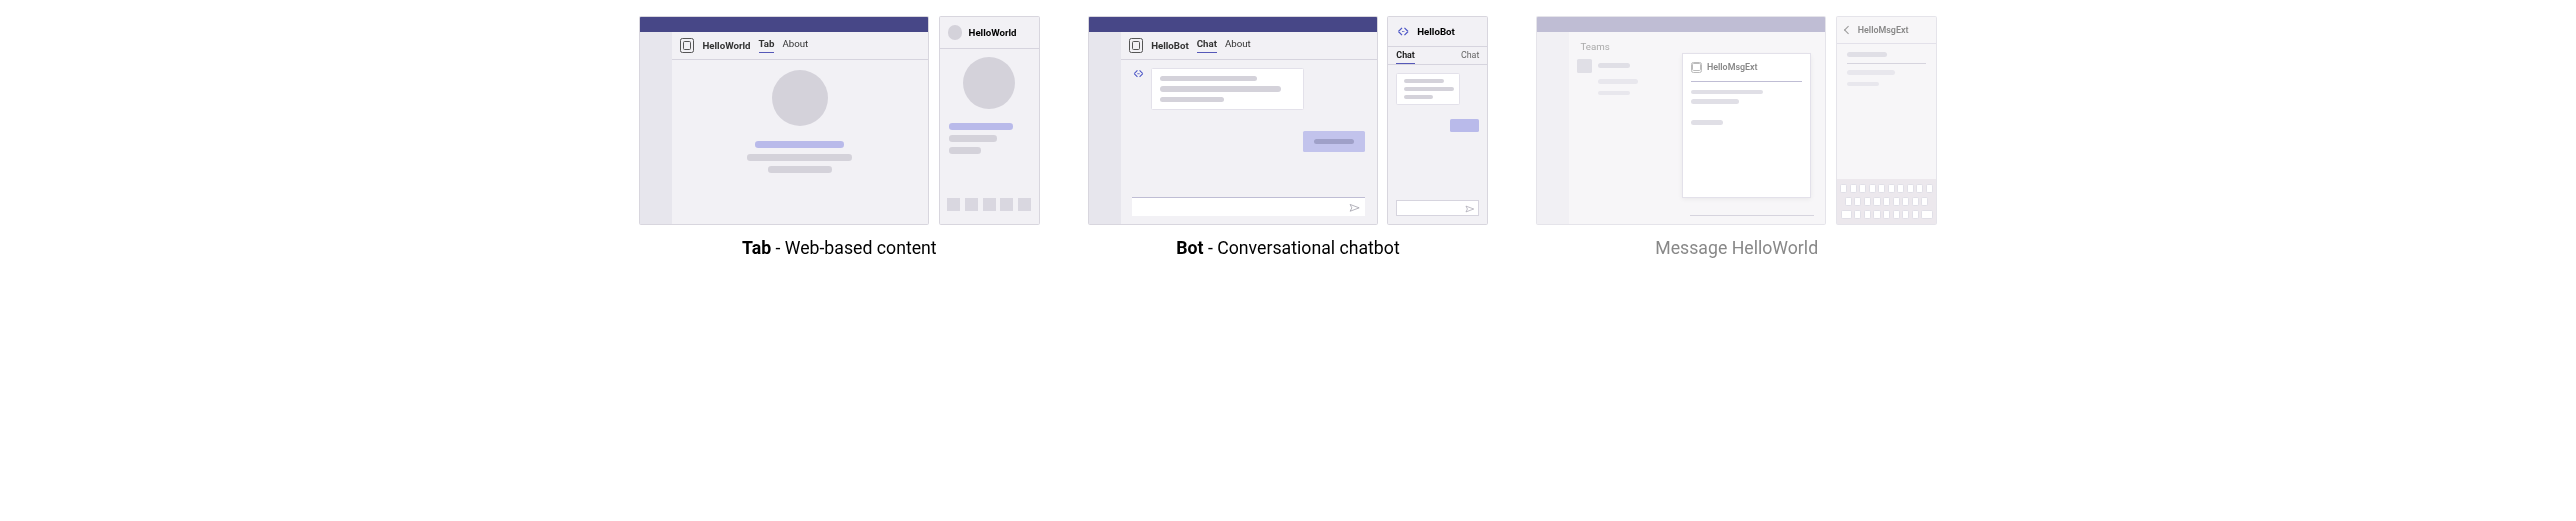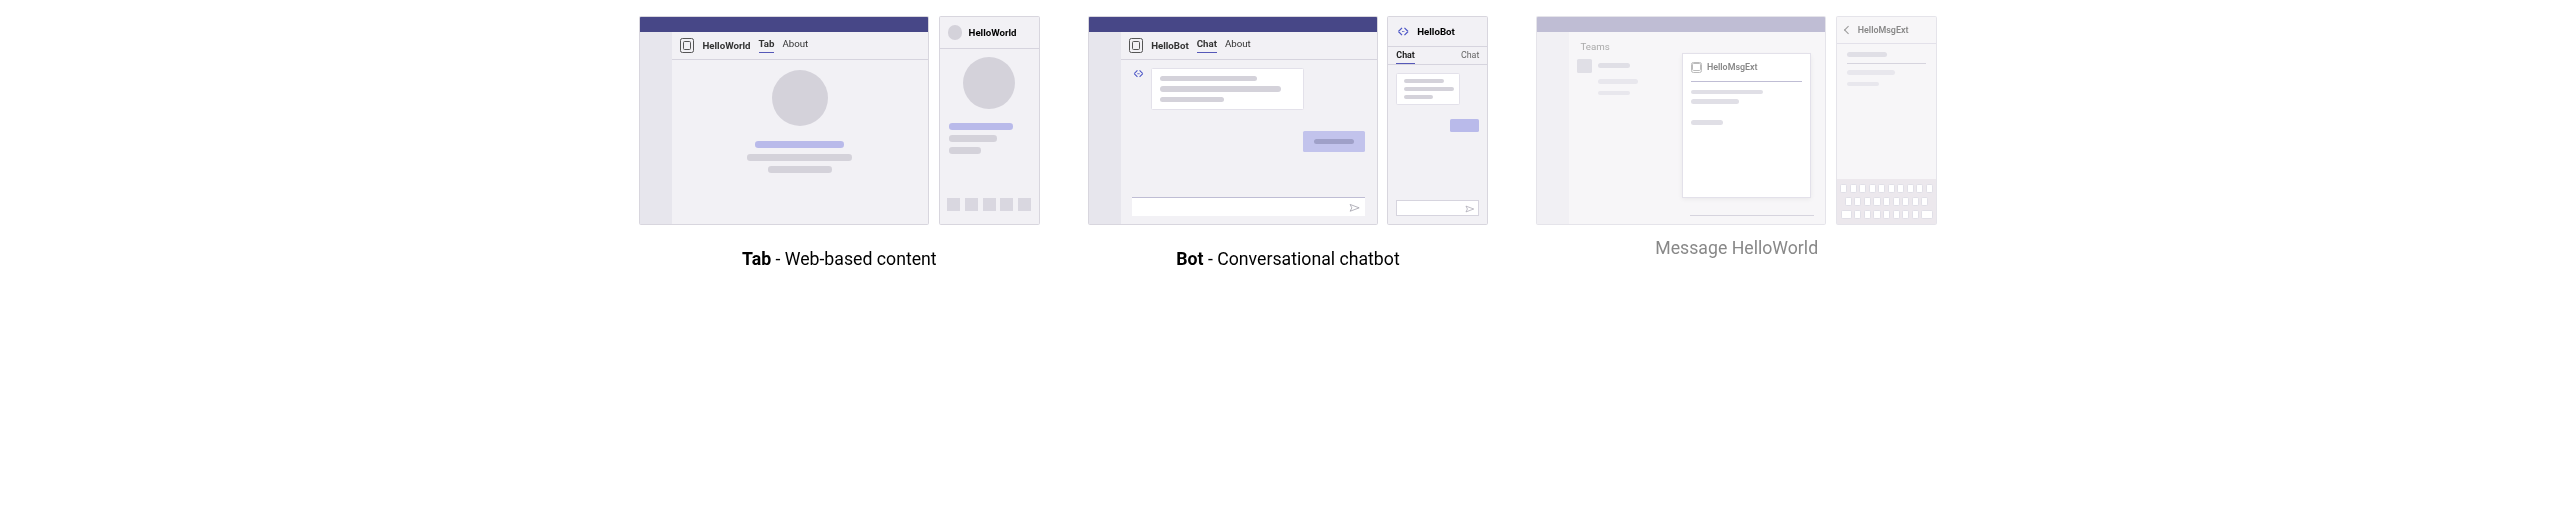--- a/index.html
+++ b/index.html
@@ -6,21 +6,21 @@
   body {
     font-family: -apple-system, BlinkMacSystemFont, "Segoe UI", Roboto, sans-serif;
     background: #fff;
     padding: 16px;
     display: flex;
     gap: 48px;
     justify-content: center;
   }
   .group { display: flex; flex-direction: column; align-items: center; }
   .pair { display: flex; gap: 9.7px; }
-  .caption { margin-top: 24px; font-size: 17.7px; color: #000; }
+  .caption { margin-top: 13px; font-size: 17.7px; color: #000; }
   .caption-muted { margin-top: 13px; font-size: 17.7px; color: #888; }
 
   .desktop {
     width: 290px; height: 209px; background: #f2f1f5;
     border: 0.8px solid #d8d6de; border-radius: 1.6px; overflow: hidden;
     display: flex; flex-direction: column;
   }
   .desktop.dim { background: #f7f6f8; border-color: #e5e4ea; }
   .titlebar { height: 14.5px; background: #474787; }
   .titlebar.dim { background: #bfbdd4; }

